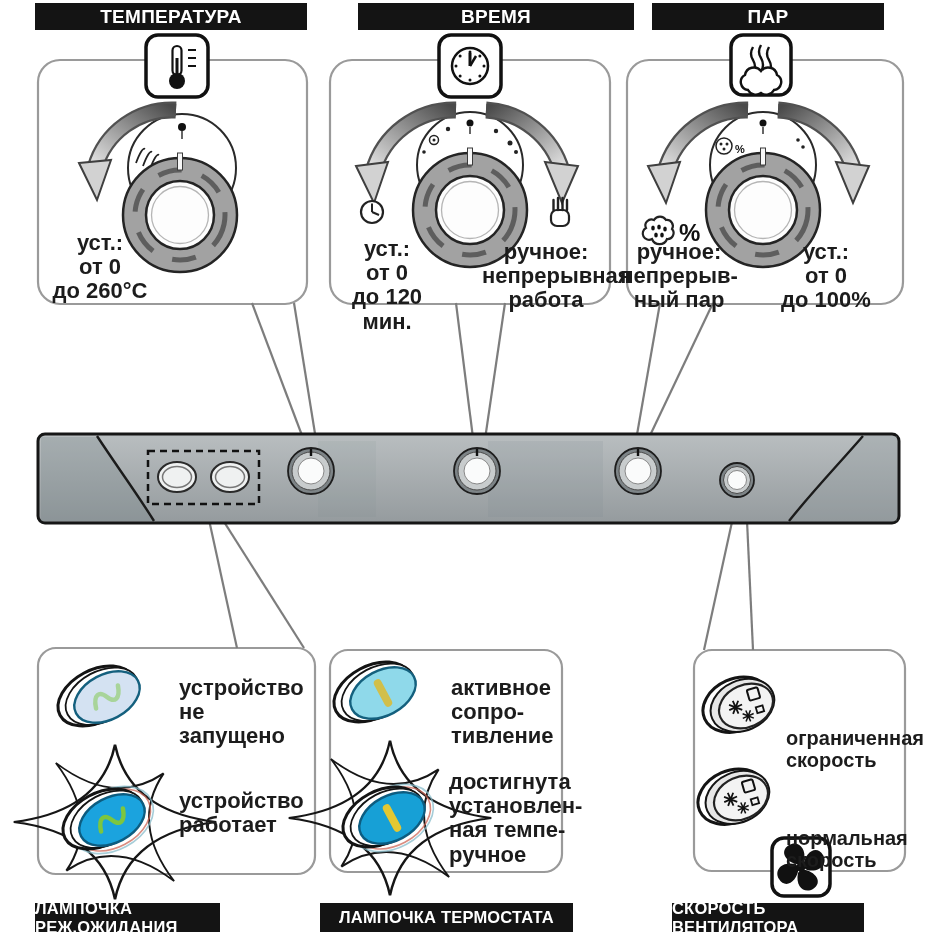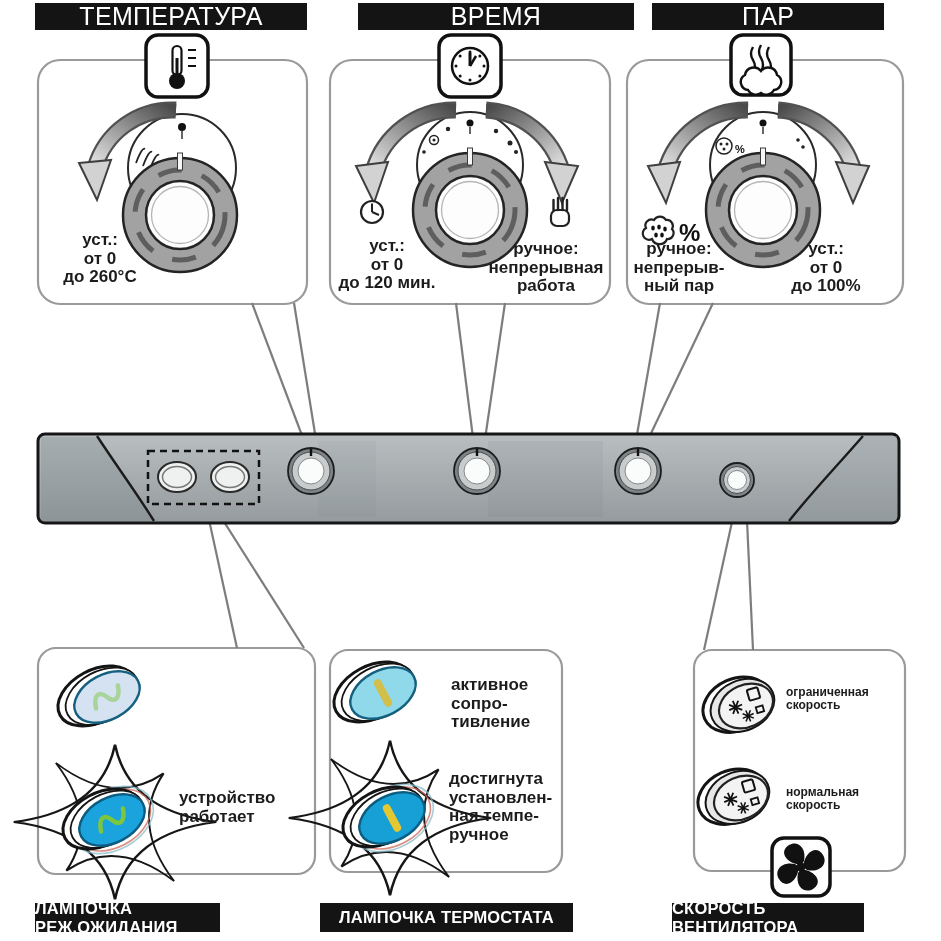--- a/index.html
+++ b/index.html
@@ -1,28 +1,28 @@
 <!DOCTYPE html>
 <html><head>
 <meta charset="utf-8">
 <style>
   html,body{margin:0;padding:0;background:#fff;}
   .stage{position:relative;width:941px;height:941px;background:#ffffff;overflow:hidden;
          font-family:"Liberation Sans",sans-serif;}
   .stage svg{position:absolute;left:0;top:0;z-index:0;}
   .hdr{position:absolute;top:3px;height:27px;background:#141414;color:#fff;
        display:flex;align-items:center;justify-content:center;
-       font-weight:normal;font-size:25px;letter-spacing:.3px;z-index:2;}
+       font-weight:bold;font-size:19px;letter-spacing:.3px;z-index:2;}
   .ftr{position:absolute;top:903px;height:29px;background:#141414;color:#fff;
        display:flex;align-items:center;justify-content:center;
        font-weight:bold;font-size:16.5px;letter-spacing:.2px;z-index:2;}
-  .lbl{position:absolute;font-weight:bold;font-size:17px;line-height:1.1;color:#1c1c1c;
+  .lbl{position:absolute;font-weight:bold;font-size:22px;line-height:1.1;color:#1c1c1c;
        white-space:pre-line;text-align:center;z-index:2;}
   .la{text-align:left;}
-  .sm{font-size:12px;}
+  .sm{font-size:20px;margin-top:41px;}
   svg text{font-family:"Liberation Sans",sans-serif;font-weight:bold;fill:#111;}
 </style>
 </head>
 <body>
 
 <div class="stage">
 
 <svg width="941" height="941" viewBox="0 0 941 941">
   <defs>
     <linearGradient id="panelG" x1="0" y1="0" x2="0" y2="1">
@@ -310,20 +310,22 @@
 <div class="lbl" style="left:482px;top:240px;width:128px">ручное:
 непрерывная
 работа</div>
 <div class="lbl" style="left:620px;top:240px;width:118px">ручное:
 непрерыв-
 ный пар</div>
 <div class="lbl" style="left:770px;top:240px;width:112px">уст.:
 от 0
 до 100%</div>
 
+<div class="lbl la" style="left:179px;top:676px;width:140px">устройство не
+запущено</div>
 <div class="lbl la" style="left:179px;top:789px;width:130px">устройство
 работает</div>
 <div class="lbl la" style="left:451px;top:676px;width:120px">активное
 сопро-
 тивление</div>
 <div class="lbl la" style="left:449px;top:770px;width:130px">достигнута
 установлен-
 ная темпе-
 ручное</div>
 <div class="lbl la sm" style="left:786px;top:686px;width:115px">ограниченная

